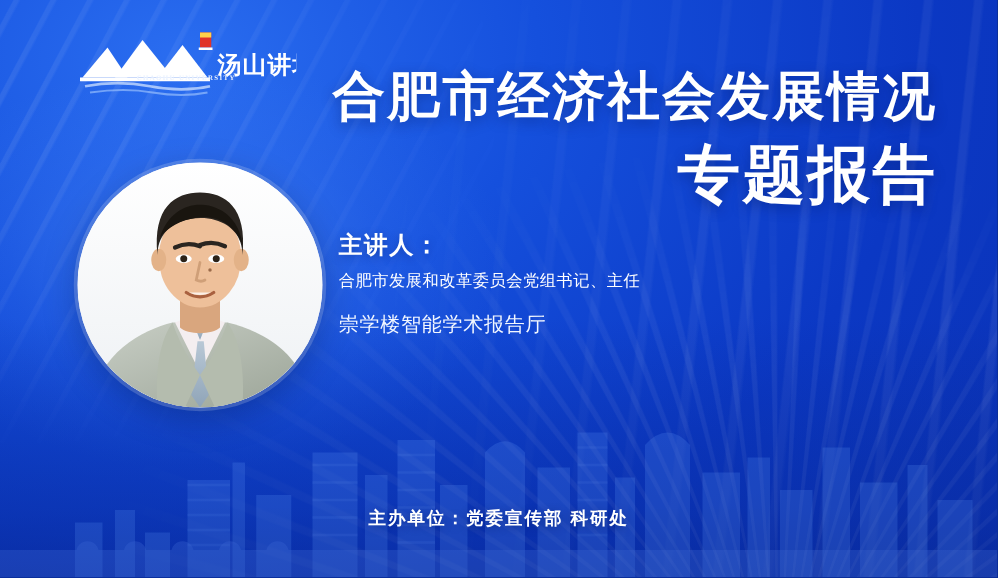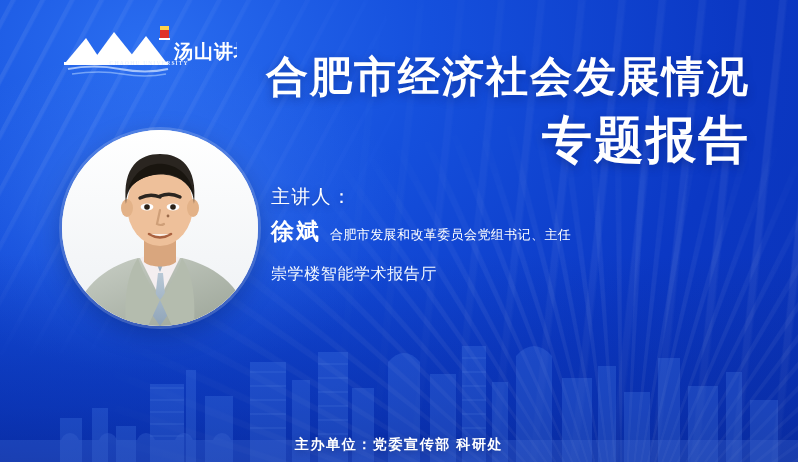--- a/index.html
+++ b/index.html
@@ -109,37 +109,37 @@
   }
   .headline .ln1{font-size:42px;}
   .headline .ln2{font-size:50px;margin-top:16px;}
 
   
   .info{
     position:absolute;left:271px;top:186px;
     color:#ffffff;
   }
   .info .lbl{
-    font-size:19px;font-weight:400;letter-spacing:1.3px;
+    font-size:19px;font-weight:700;letter-spacing:1.3px;
     text-shadow:0 2px 7px rgba(3,24,96,.40);
     line-height:1.15;
   }
   .info .val{
     font-size:16px;font-weight:400;letter-spacing:.6px;
     color:#f2f7ff;line-height:1.2;
   }
   .speaker-row{display:flex;align-items:baseline;gap:9px;margin-top:8px;}
   .speaker-name{font-size:23px;font-weight:700;letter-spacing:2px;color:#ffffff;}
   .speaker-title{font-size:13px;font-weight:400;letter-spacing:.4px;color:#ffffff;}
   .blk{margin-top:17px;}
   .blk .val{margin-top:7px;}
 
   
   .footer{
-    position:absolute;left:0;right:0;bottom:8px;
+    position:absolute;left:0;right:0;bottom:38px;
     text-align:center;
     color:#ffffff;font-size:14px;font-weight:700;letter-spacing:1.6px;
     text-shadow:0 2px 7px rgba(3,24,96,.45);
   }
 </style>
 </head>
 <body>
 
 <div id="poster">
 
@@ -273,21 +273,20 @@
   <div class="headline">
     <div class="ln ln1">合肥市经济社会发展情况</div>
     <div class="ln ln2">专题报告</div>
   </div>
 
   <div class="info">
 
     <div>
       <div class="lbl">主讲人：</div>
       <div class="speaker-row">
-        <span class="speaker-name">徐斌</span>
         <span class="speaker-title">合肥市发展和改革委员会党组书记、主任</span>
       </div>
     </div>
 
 
     <div class="blk">
       <div class="val">崇学楼智能学术报告厅</div>
     </div>
 
   </div>

